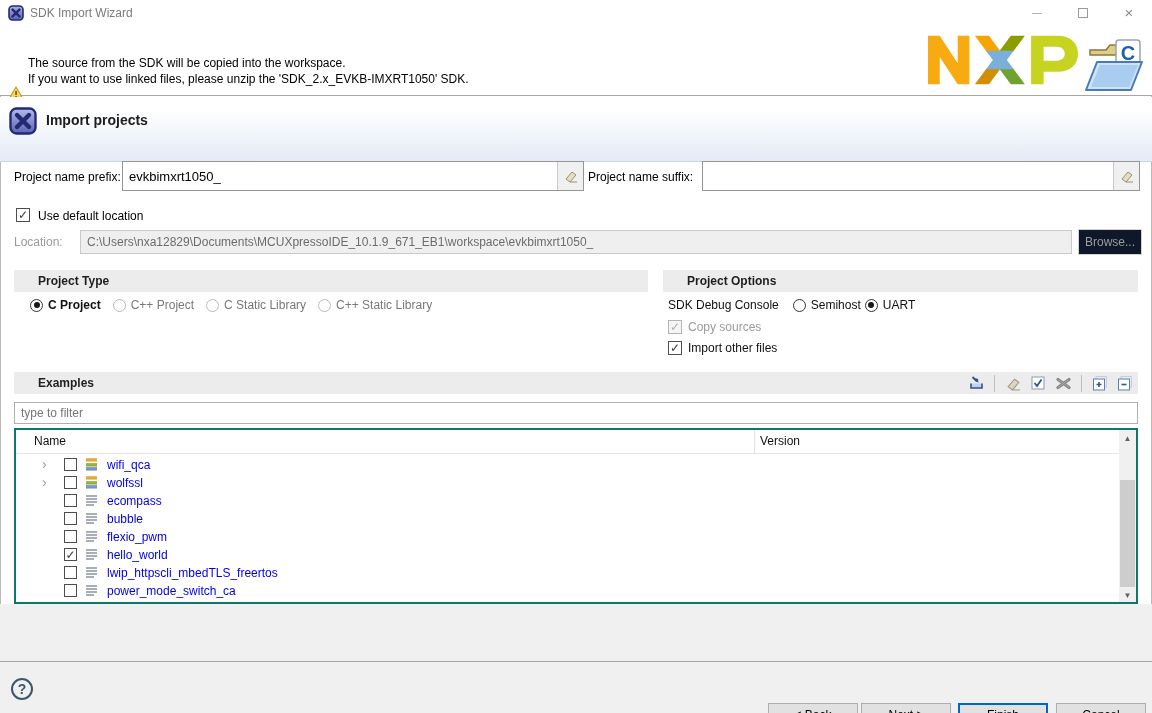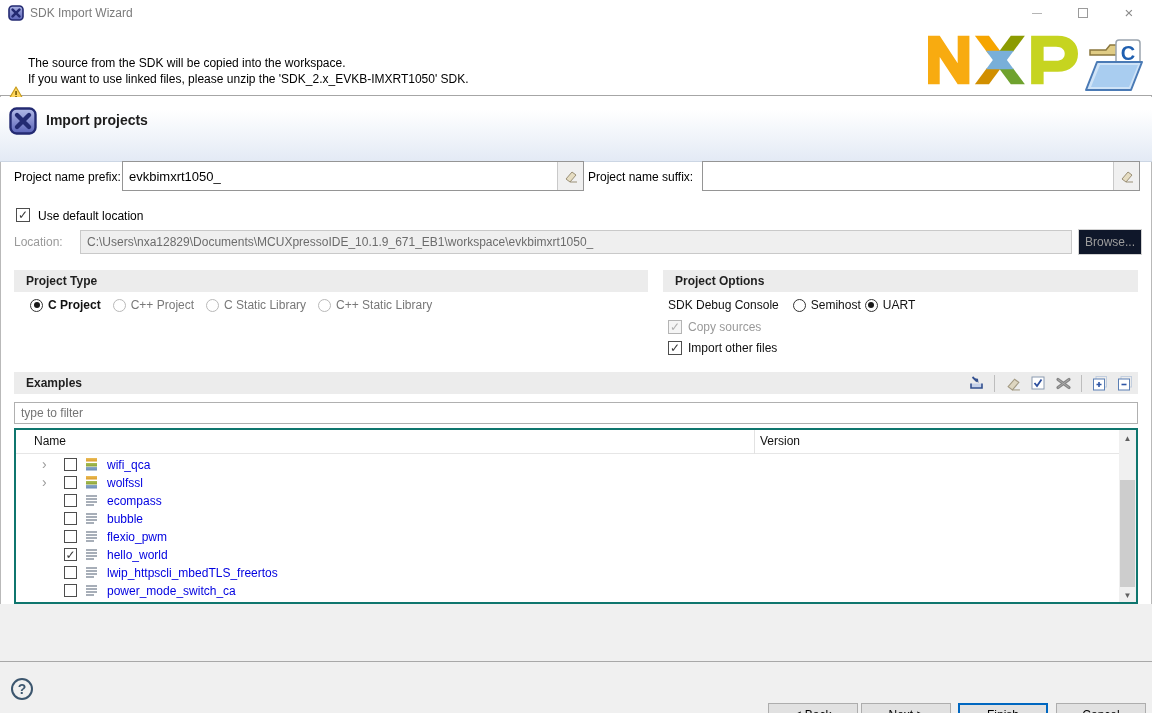--- a/index.html
+++ b/index.html
@@ -41,21 +41,21 @@
   .cb.disabled { border-color:#b4b4b4; background:#f5f5f5; }
   .cb.disabled.checked::after { color:#b0b0b0; }
 
   #loc-field { position:absolute; left:80px; top:230px; width:992px; height:24px; background:#efefef; border:1px solid #c9c9c9;
                color:#6c6c6c; font-size:12px; line-height:22px; padding:0 6px; white-space:nowrap; overflow:hidden; }
   #browse-btn { position:absolute; left:1078px; top:229px; width:64px; height:26px; background:#0f172a; border:1px solid #d2d2d2;
                 color:#9c9c9c; font-size:12px; text-align:center; line-height:24px; }
 
   
   .strip { position:absolute; height:22px; background:#ececec; }
-  .strip .stitle { font-weight:bold; font-size:12px; color:#1f1f1f; line-height:22px; padding-left:12px; }
+  .strip .stitle { font-weight:bold; font-size:12px; color:#1f1f1f; line-height:22px; padding-left:24px; }
 
   
   .optrow { position:absolute; display:flex; align-items:center; gap:12px; }
   .opt { display:inline-flex; align-items:center; gap:5px; }
   .radio { width:13px; height:13px; border:1px solid #333; border-radius:50%; background:#fff; position:relative; flex:none; }
   .opt.sel .radio::after { content:""; position:absolute; inset:2.5px; border-radius:50%; background:#191919; }
   .opt.disabled .radio { border-color:#b9b9b9; }
   .opt.disabled .olbl { color:#787878; }
   .bold-selected .opt.sel .olbl { font-weight:bold; }
   .cbrow { position:absolute; display:flex; align-items:center; gap:6px; }

